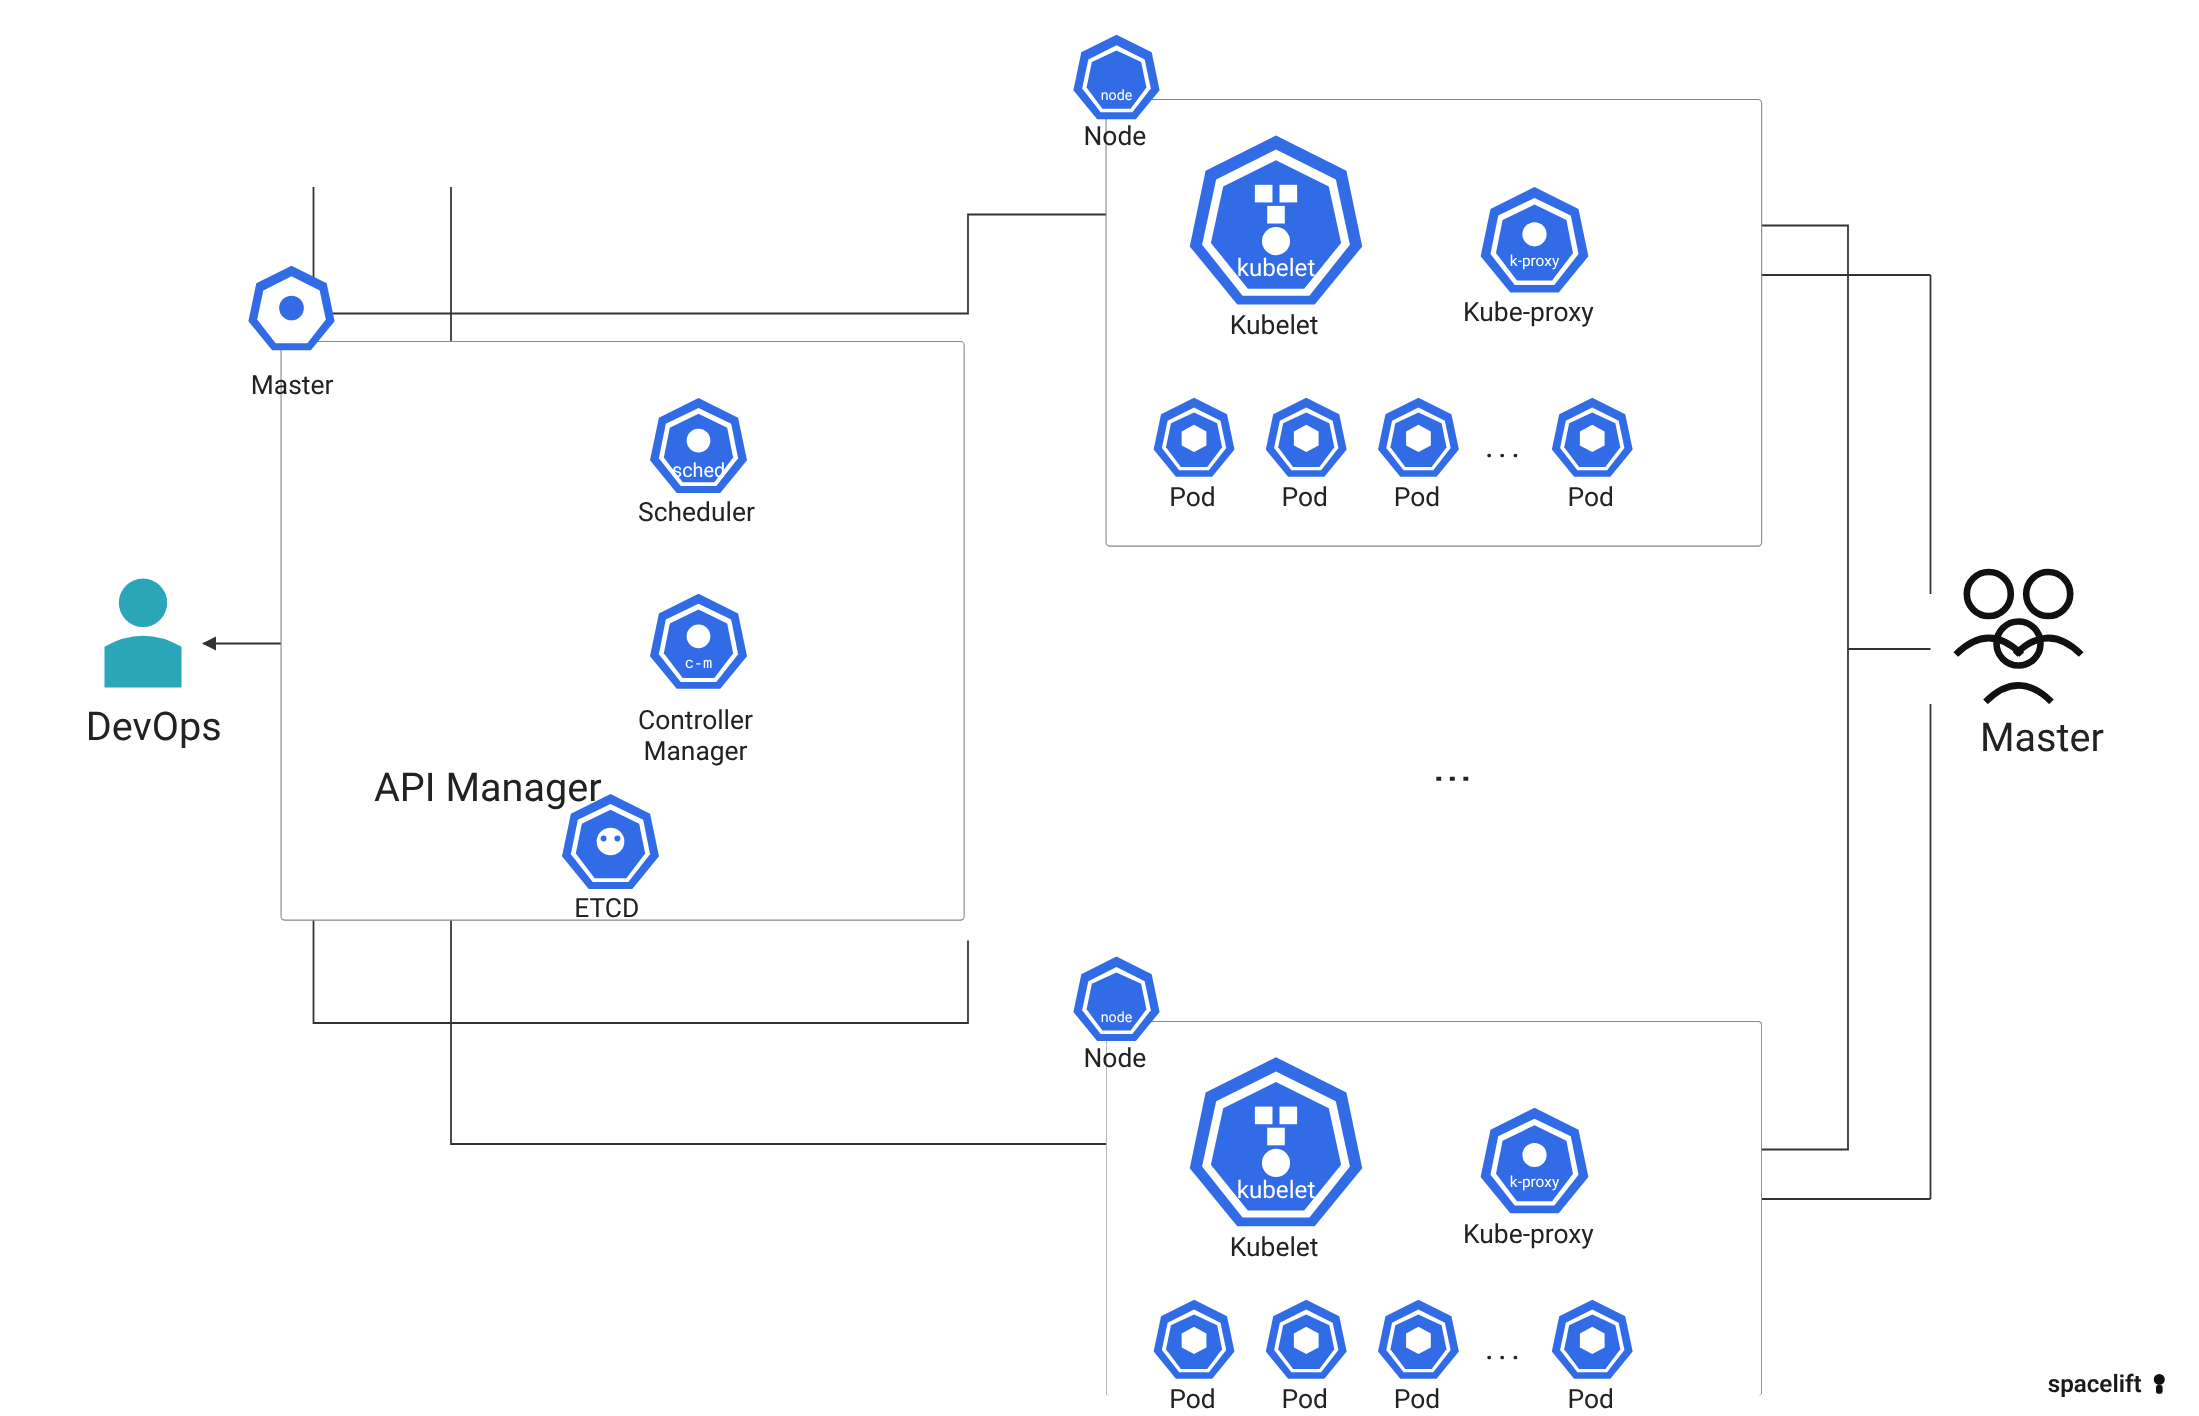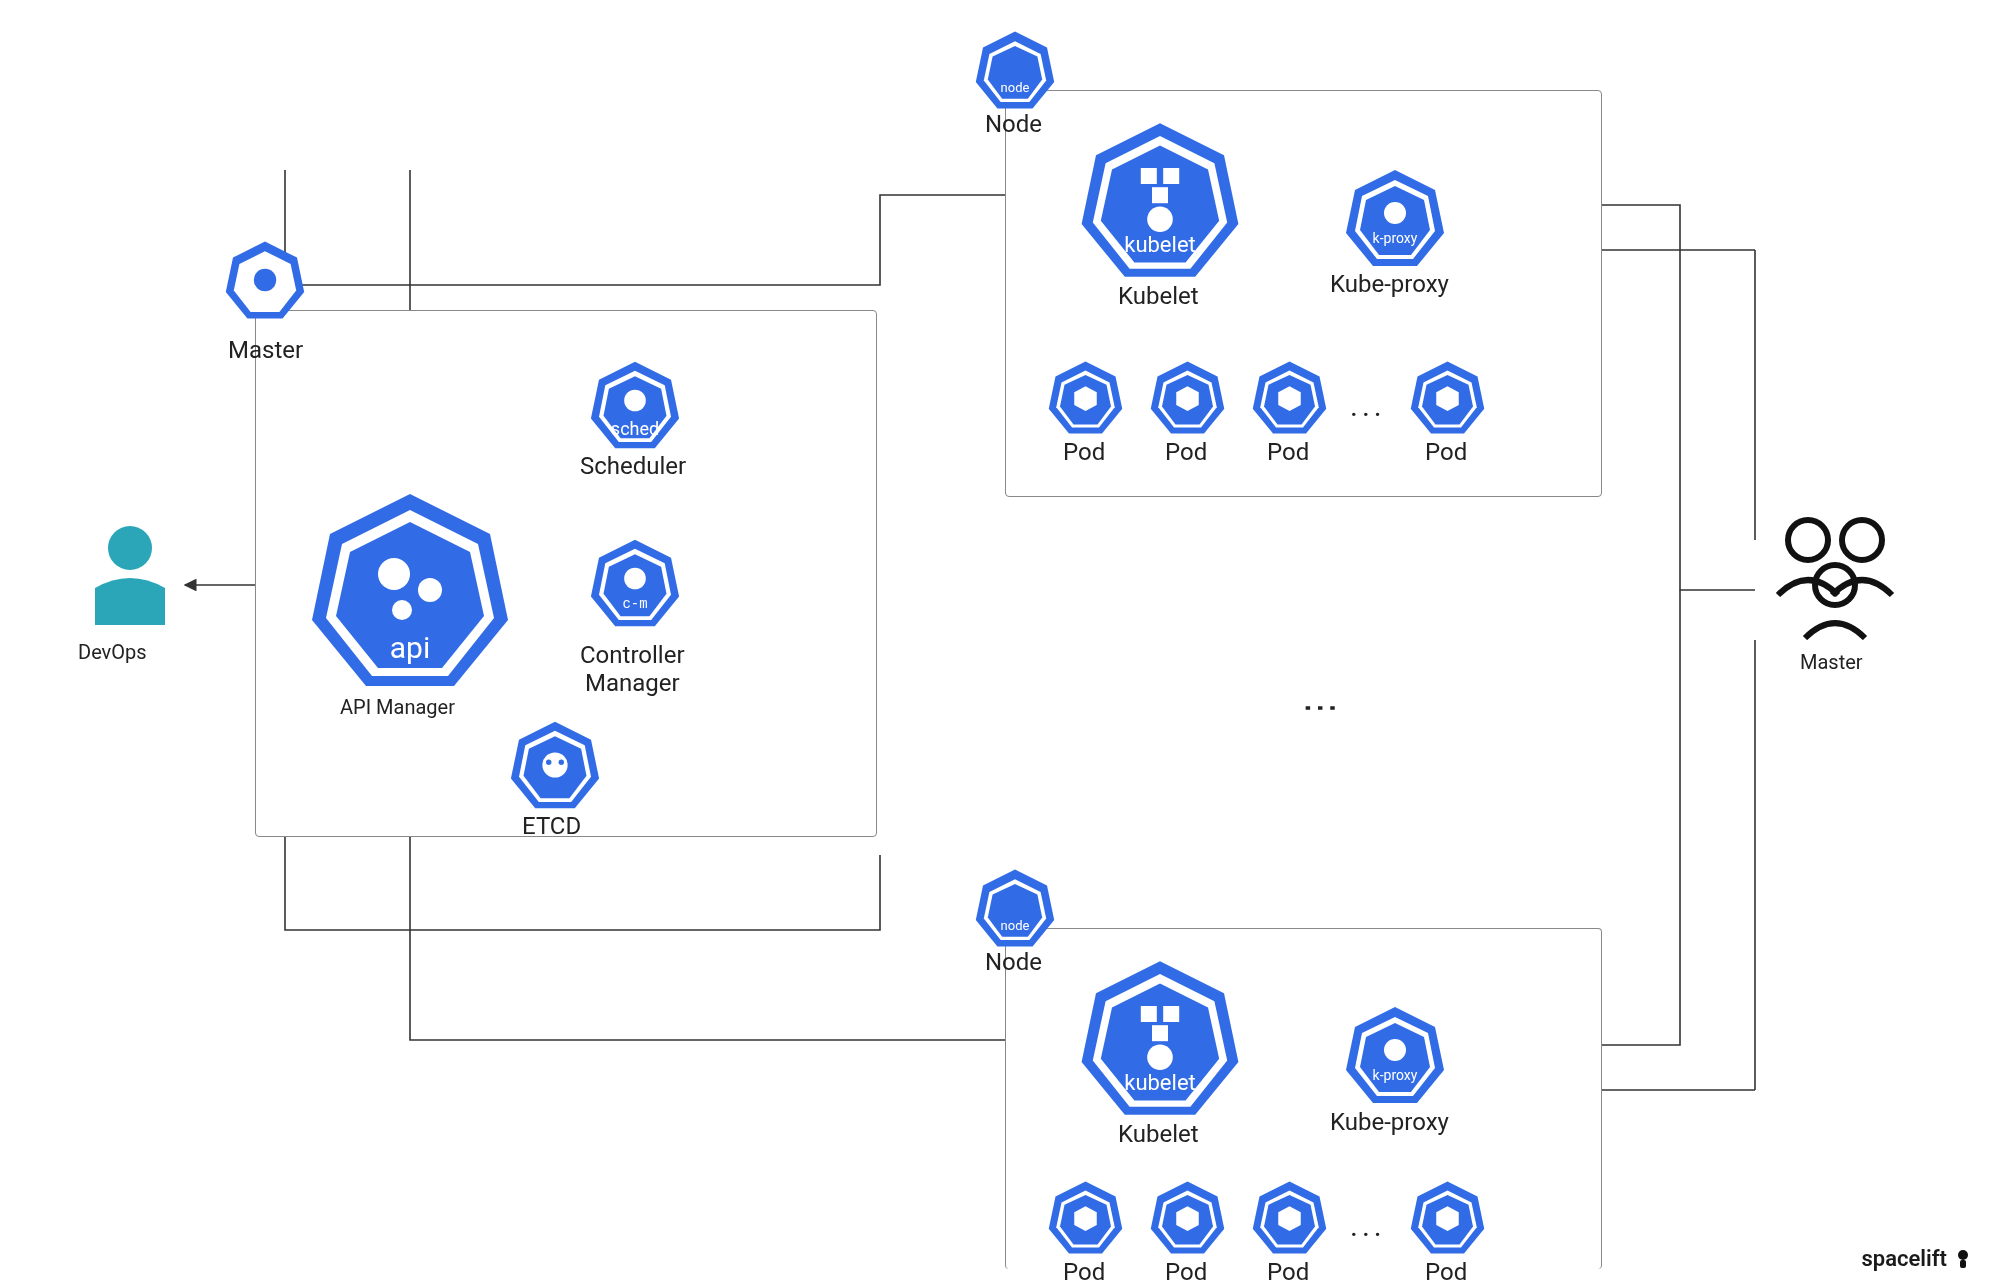--- a/index.html
+++ b/index.html
@@ -17,21 +17,21 @@
     height: 1287px;
   }
   .box {
     position: absolute;
     border: 1.5px solid #888;
     border-radius: 4px;
     background: #fff;
   }
   .label {
     position: absolute;
-    font-size: 20px;
+    font-size: 36px;
     color: #222;
     text-align: center;
     white-space: nowrap;
   }
   .label-sm {
     font-size: 24px;
   }
   .hept {
     position: absolute;
   }
@@ -59,21 +59,21 @@
     color: #222;
   }
   .watermark {
     position: absolute;
     right: 24px;
     bottom: 16px;
     font-size: 22px;
     font-weight: 600;
     color: #1a1a1a;
     display: flex;
-    align-items: center;
+    align-items: flex-start;
     gap: 4px;
   }
   svg.lines {
     position: absolute;
     left: 0; top: 0;
     width: 1999px;
     height: 1287px;
     pointer-events: none;
   }
 </style>
@@ -147,34 +147,20 @@
     <svg width="80" height="80" viewBox="0 0 100 100">
       <polygon points="50,2 90,22 99,65 72,98 28,98 1,65 10,22" fill="#316ce6"></polygon>
       <polygon points="50,14 82,30 89,63 68,90 32,90 11,63 18,30" fill="#fff"></polygon>
       <g fill="#316ce6">
           <circle cx="50" cy="50" r="14"></circle>
         </g>
     </svg>
   </div>
   <div class="label label-sm" style="left:228px; top:320px;margin-top:16px;">Master</div>
 
-  <div class="hept" style="left:310px; top:490px;">
-    <svg width="200" height="200" viewBox="0 0 100 100">
-      <polygon points="50,2 90,22 99,65 72,98 28,98 1,65 10,22" fill="#316ce6"></polygon>
-      <polygon points="50,10 84,27 92,64 69,93 31,93 8,64 16,27" fill="#fff"></polygon>
-      <polygon points="50,16 80,31 87,63 66,89 34,89 13,63 20,31" fill="#316ce6"></polygon>
-
-      <g fill="#fff">
-        <circle cx="42" cy="42" r="8"></circle>
-        <circle cx="60" cy="50" r="6"></circle>
-        <circle cx="46" cy="60" r="5"></circle>
-      </g>
-    </svg>
-    <div class="hept-label" style="top:140px; font-size:30px;">api</div>
-  </div>
   <div class="label" style="left:340px; top:695px;">API Manager</div>
 
   <div class="hept" style="left:590px; top:360px;">
     <svg width="90" height="90" viewBox="0 0 100 100">
       <polygon points="50,2 90,22 99,65 72,98 28,98 1,65 10,22" fill="#316ce6"></polygon>
       <polygon points="50,12 83,28 90,63 68,91 32,91 10,63 17,28" fill="#fff"></polygon>
       <polygon points="50,18 79,32 85,62 66,87 34,87 15,62 21,32" fill="#316ce6"></polygon>
       <circle cx="50" cy="45" r="12" fill="#fff"></circle>
     </svg>
     <div class="hept-label" style="top:58px; font-size:18px;">sched</div>

